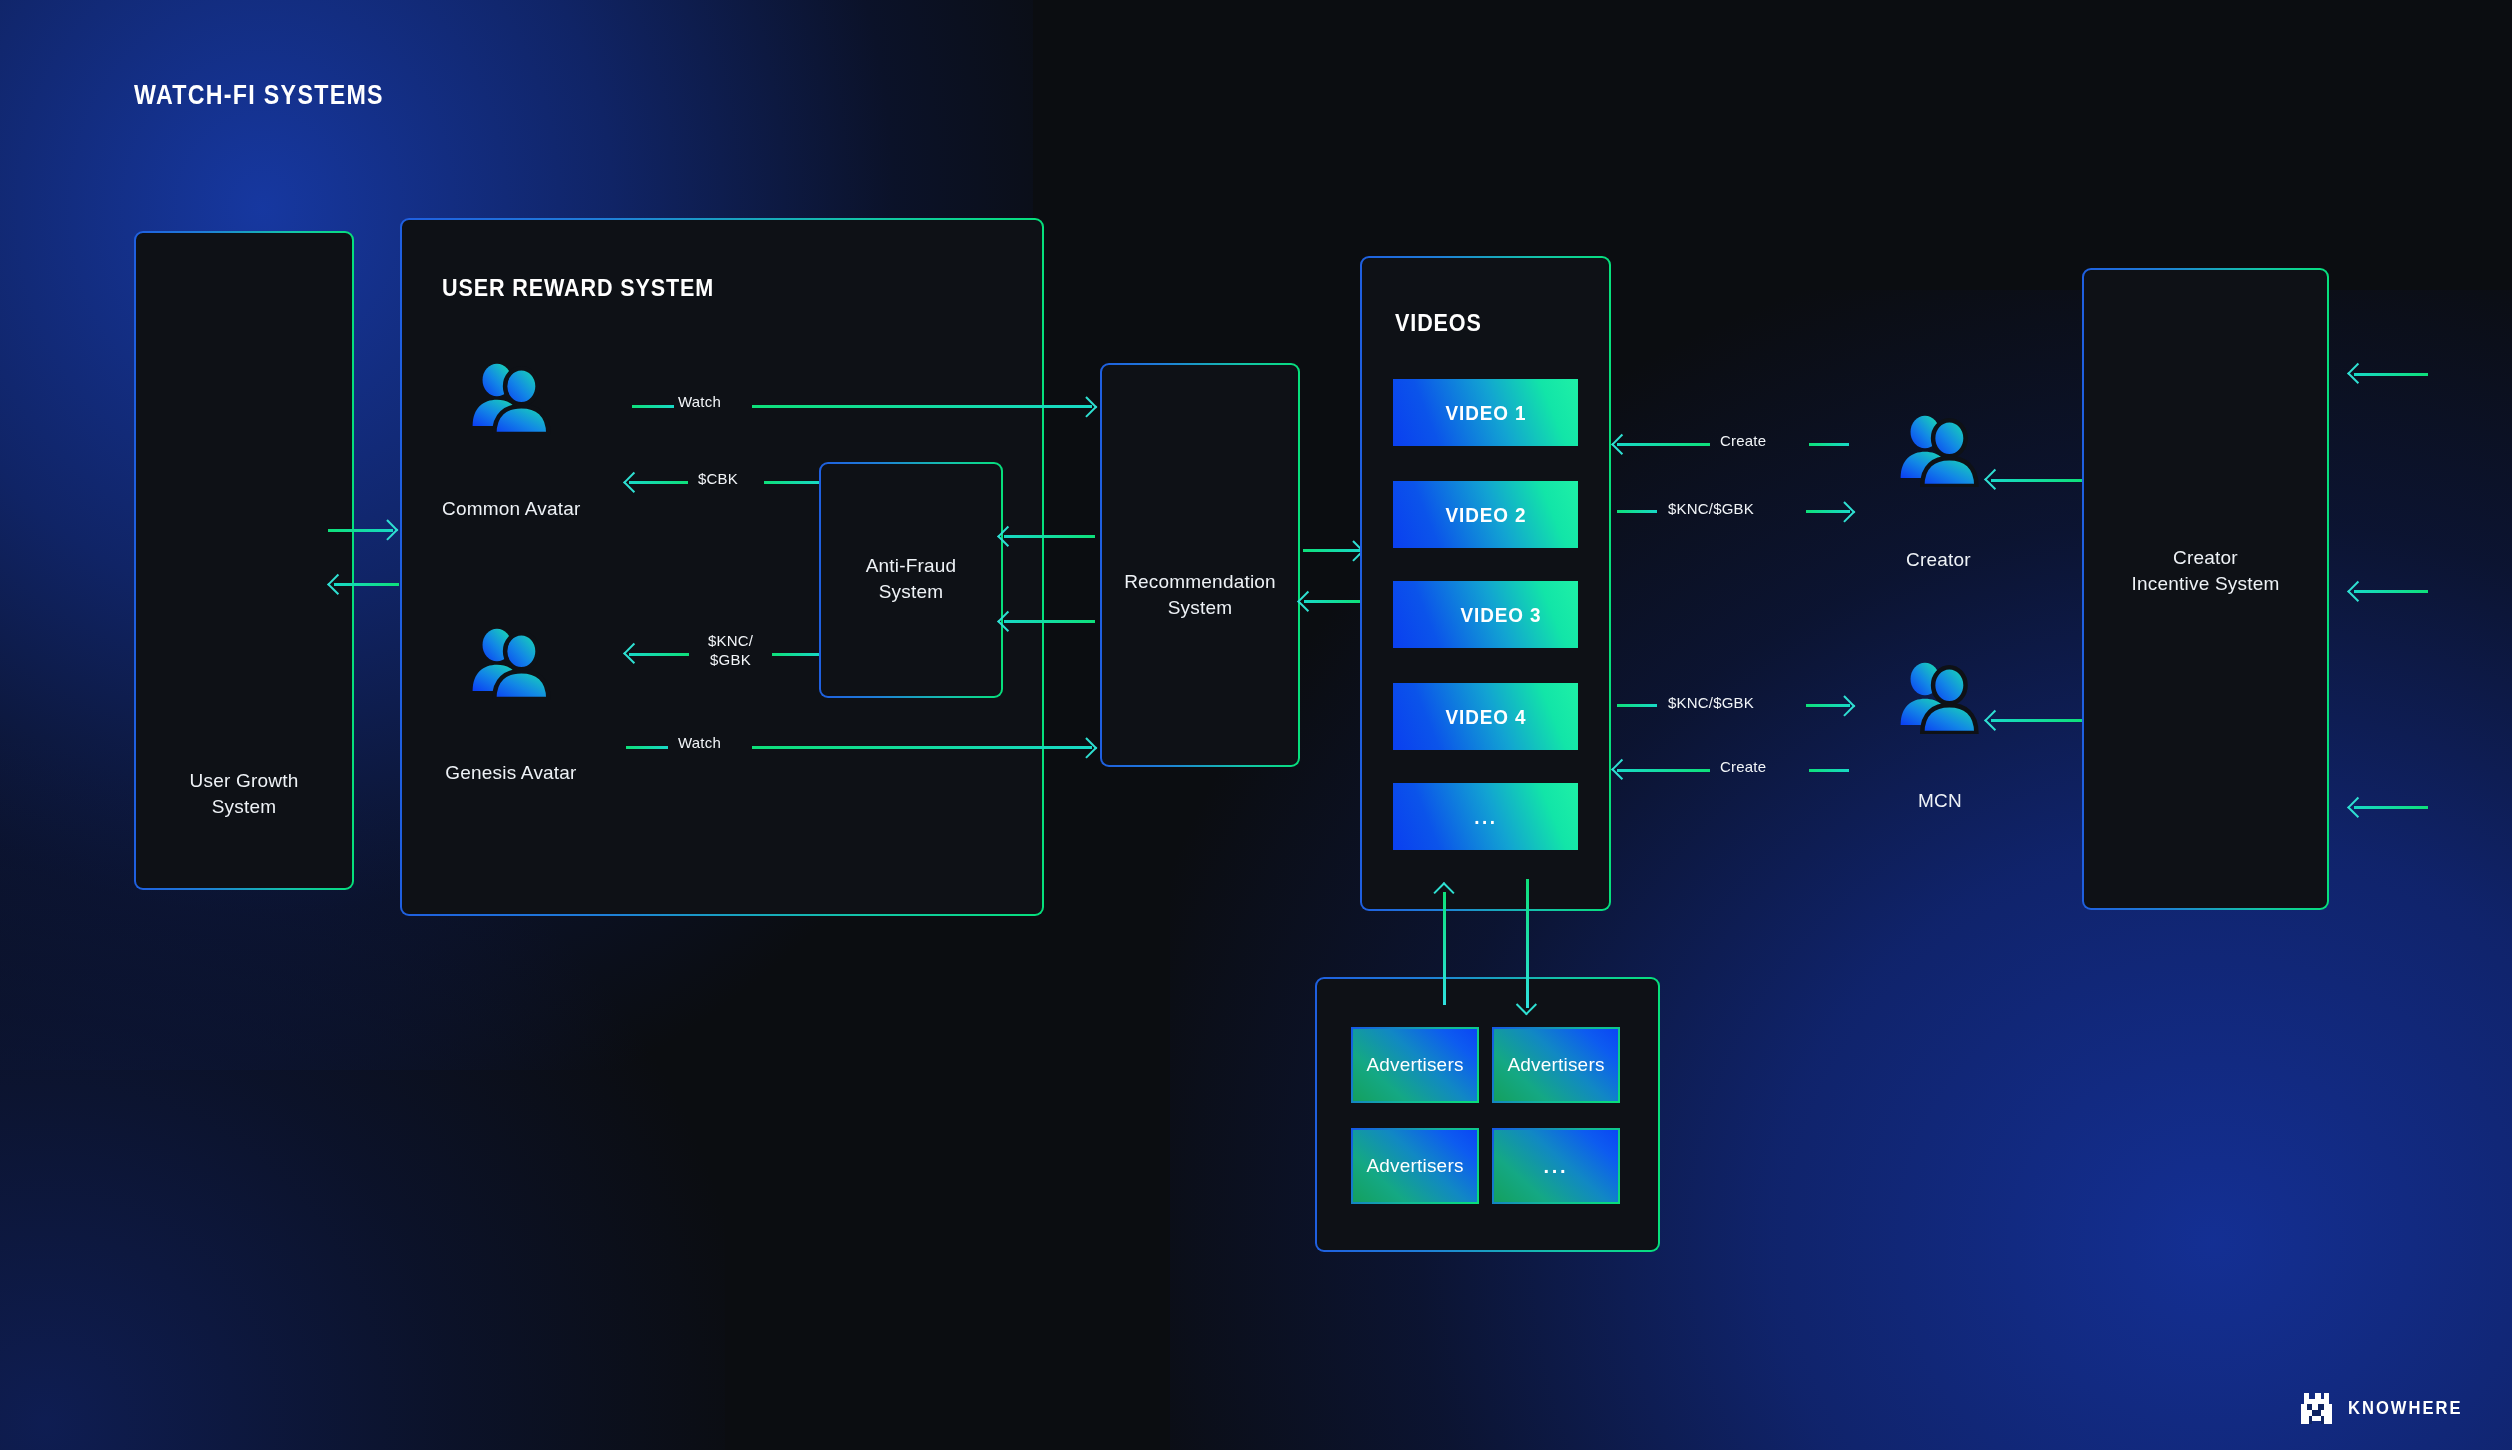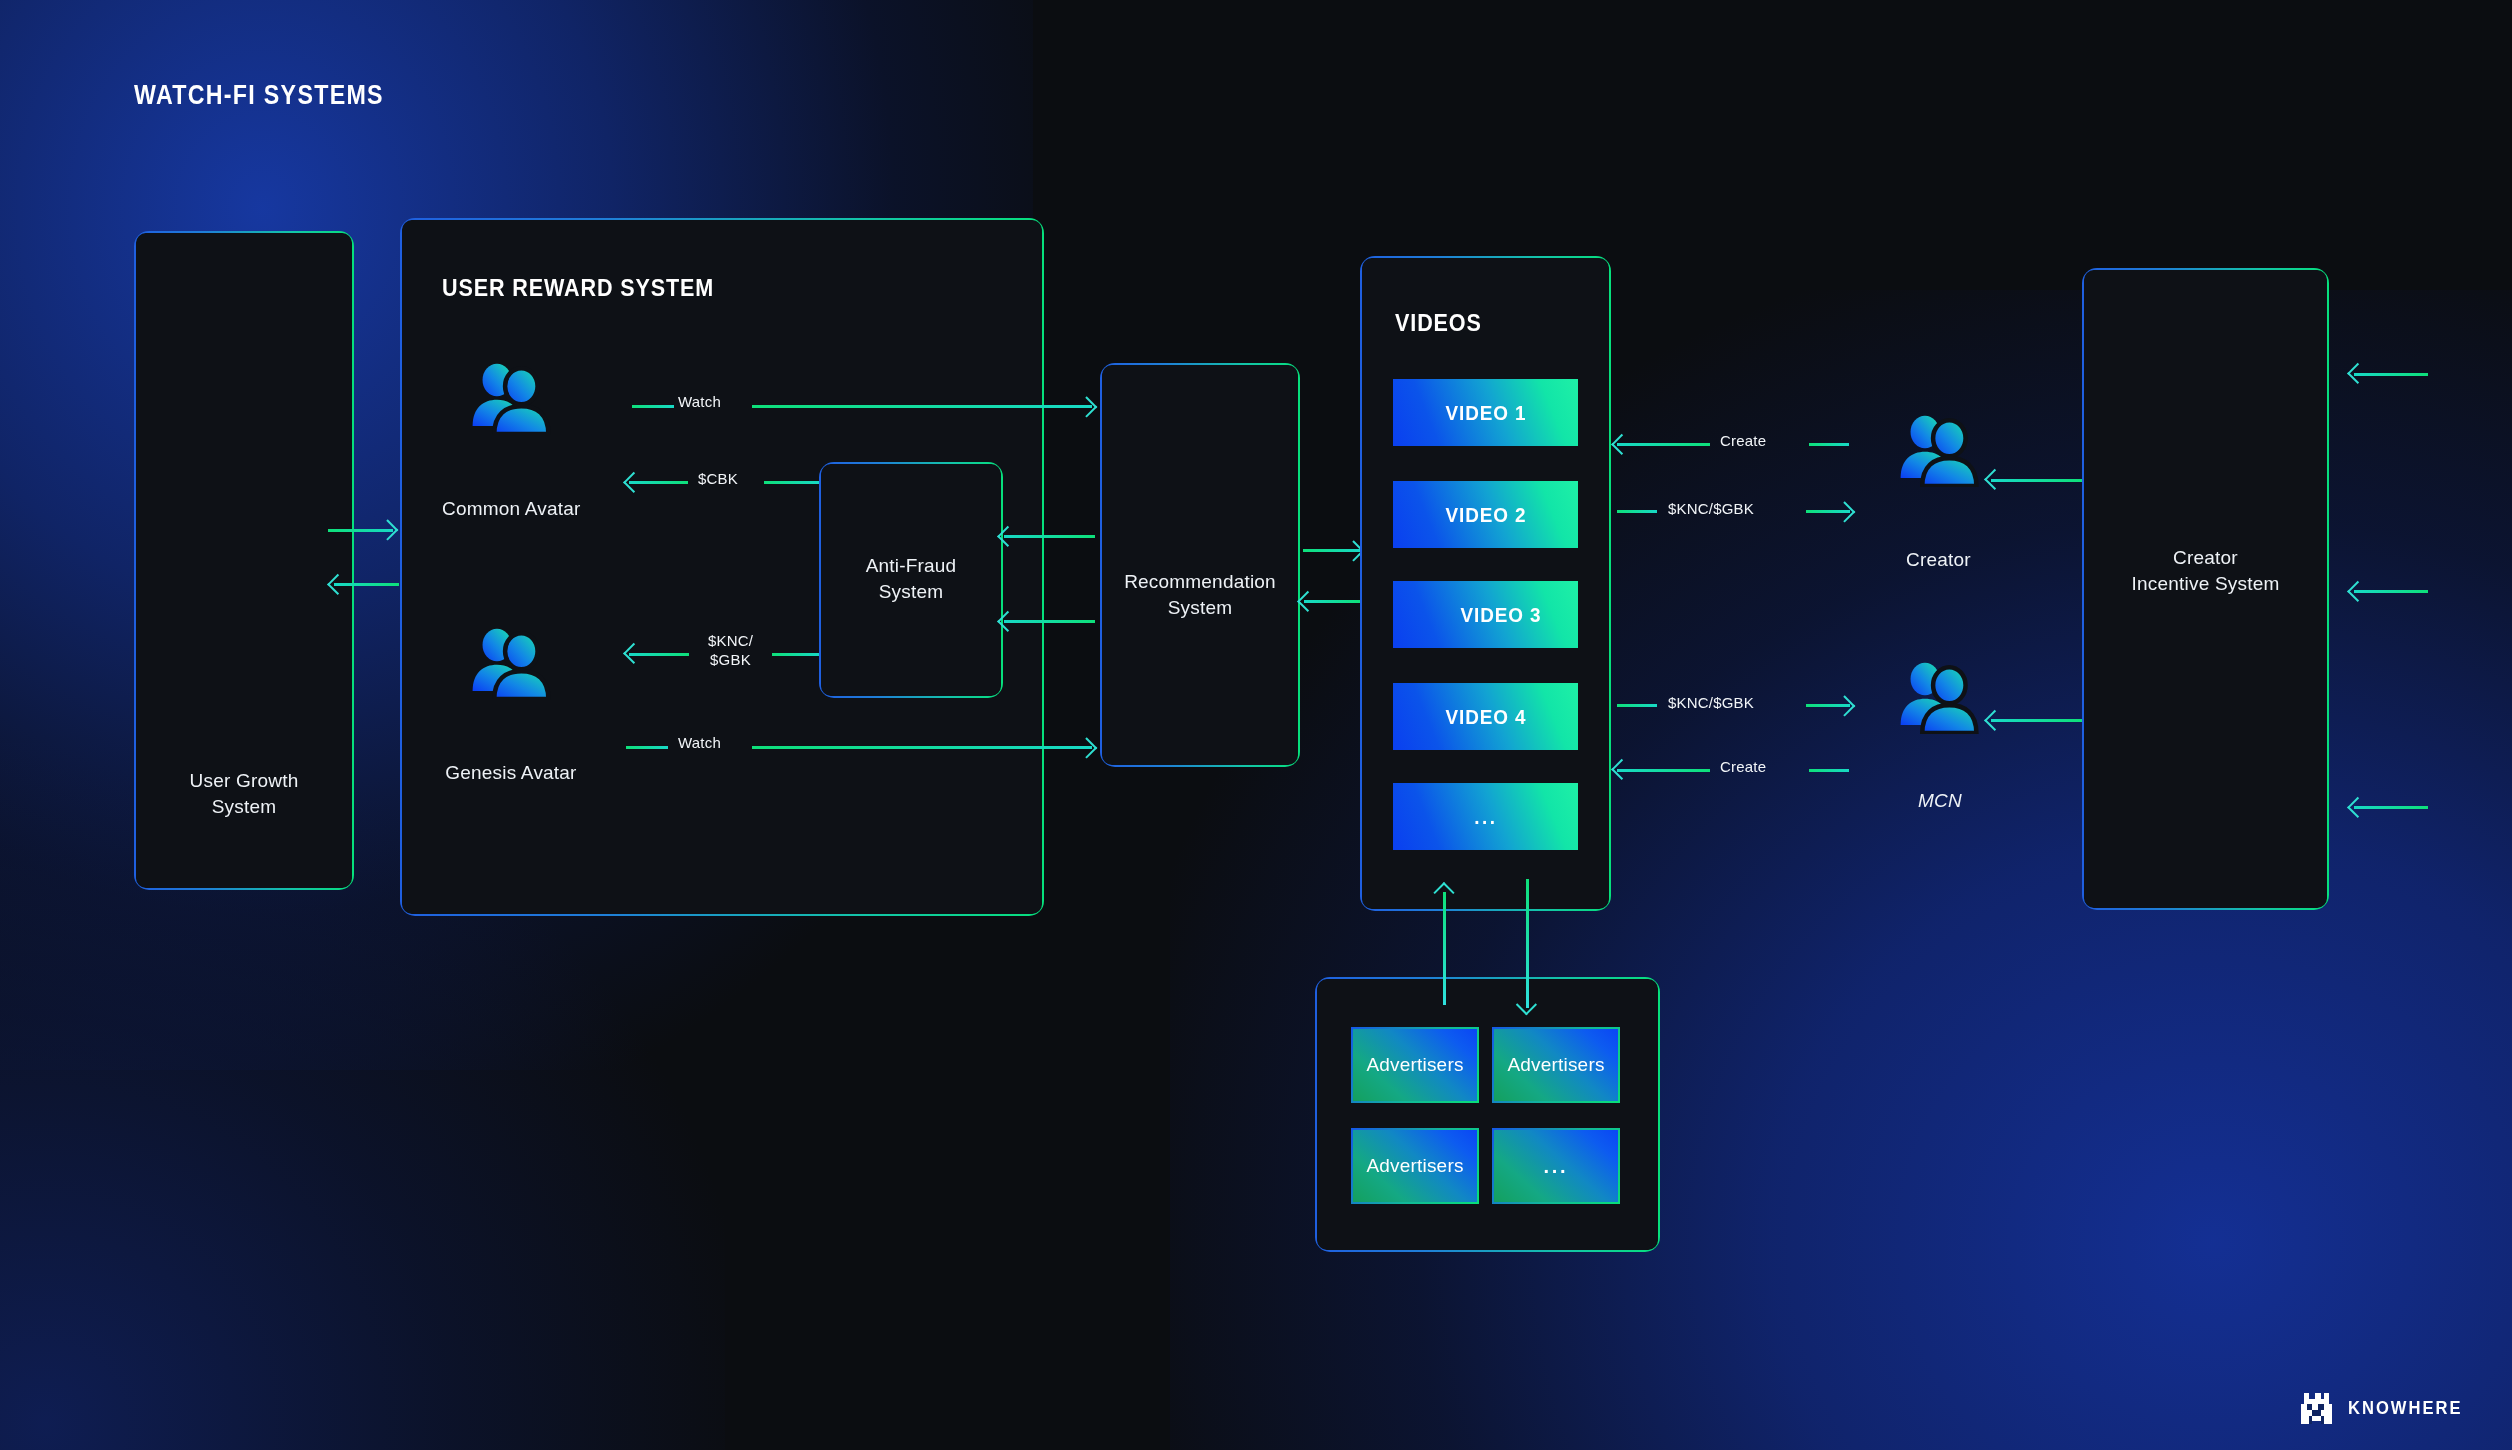--- a/index.html
+++ b/index.html
@@ -57,21 +57,21 @@
     font-weight:bold;
     letter-spacing:1.5px;
     transform:scaleX(0.86);
     transform-origin:left center;
     font-family:"Liberation Sans Narrow","Liberation Sans", sans-serif;
   }
 
   
   .dbox {
     position:absolute;
-    border-radius:15px;
+    border-radius:9px;
     background:
       linear-gradient(#0e1116,#0e1116) padding-box,
       linear-gradient(90deg,#1f5fe0 0%, #1f7fd8 32%, #13c5a8 72%, #06e07c 100%) border-box;
     border:2.7px dotted transparent;
     background-color:#0e1116;
   }
   
   .dbox::before {
     content:"";
     position:absolute; inset:0;
@@ -364,21 +364,21 @@
         </linearGradient>
       </defs>
       <g fill="url(#gD)">
         <ellipse cx="31" cy="21" rx="16" ry="18"></ellipse>
         <path d="M4 72 C4 52 16 43 31 43 C46 43 58 52 58 72 Z"></path>
         <ellipse cx="58" cy="28" rx="18" ry="20" stroke="#0e1116" stroke-width="5"></ellipse>
         <path d="M28 81 C28 59 41 50 58 50 C75 50 88 59 88 81 Z" stroke="#0e1116" stroke-width="5"></path>
       </g>
     </svg>
   </div>
-  <div class="avatar-label" style="left:1888px; top:762px; width:104px;font-style:italic;">MCN</div>
+  <div class="avatar-label" style="left:1888px; top:762px; width:104px;">MCN</div>
 
   <div class="ln" style="left:1617px; top:704px; width:40px;"></div>
   <div class="edge-label" style="left:1668px; top:694px;">$KNC/$GBK</div>
   <div class="ln" style="left:1806px; top:704px; width:44px;"></div>
   <div class="ah ah-r" style="left:1837px; top:698px;"></div>
 
   <div class="ah ah-l" style="left:1614px; top:762px;"></div>
   <div class="ln ln-rev" style="left:1617px; top:769px; width:93px;"></div>
   <div class="edge-label" style="left:1720px; top:758px;">Create</div>
   <div class="ln" style="left:1809px; top:769px; width:40px;"></div>

